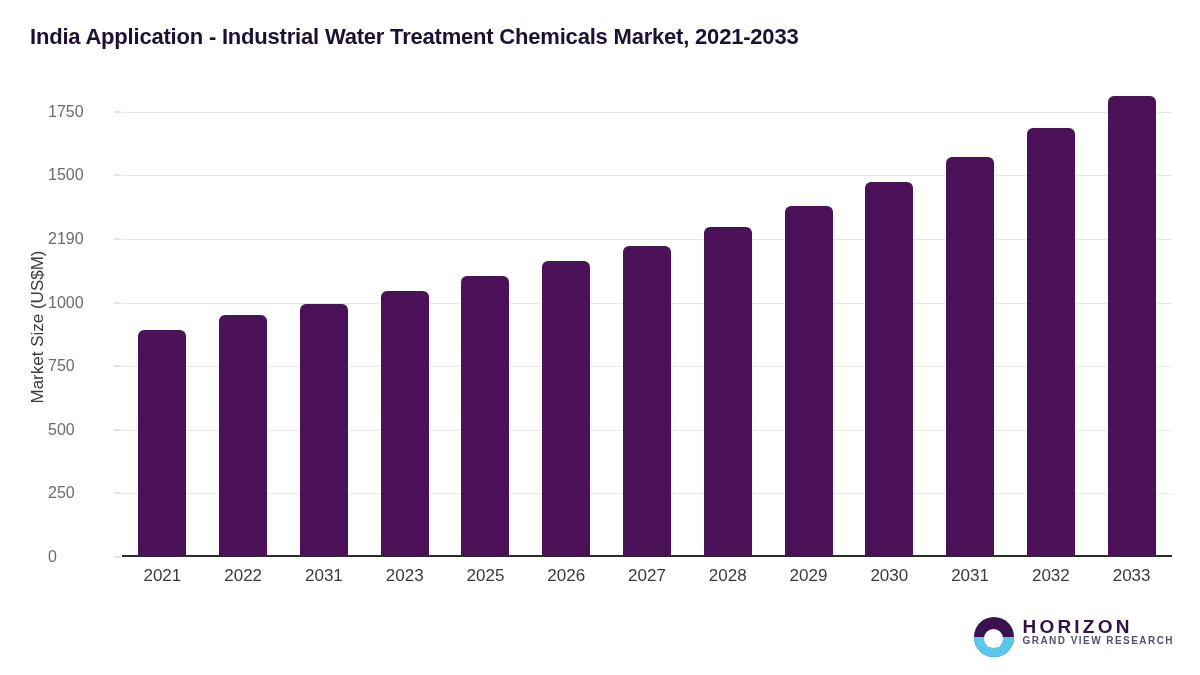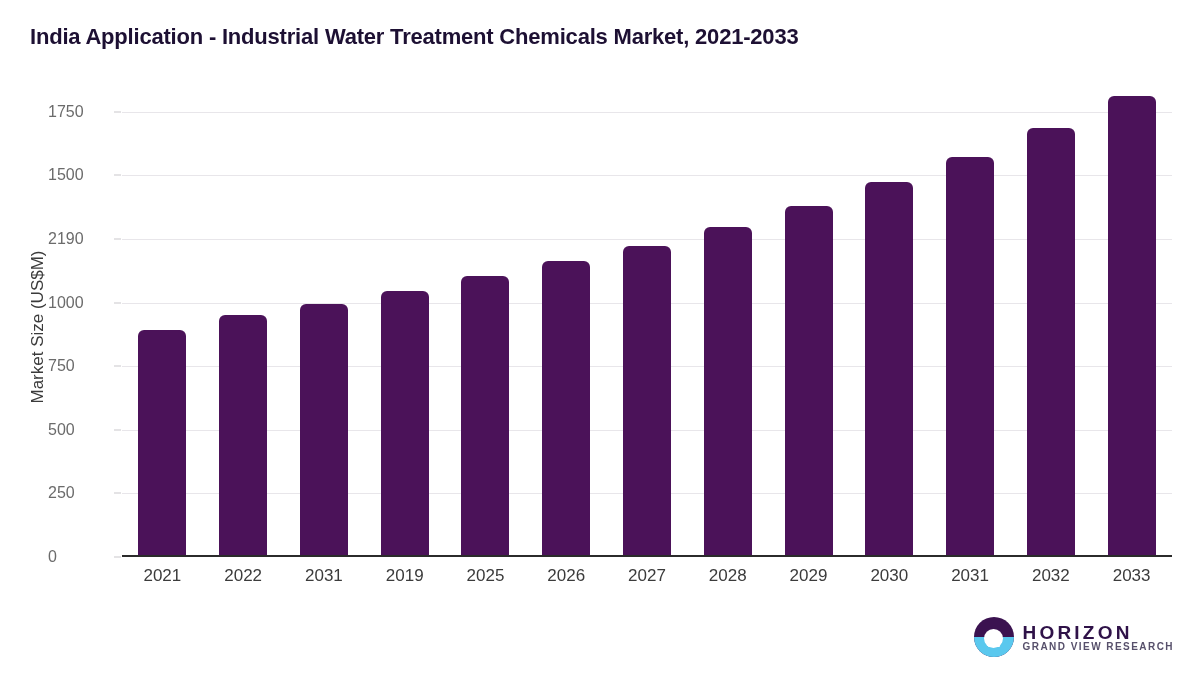--- a/index.html
+++ b/index.html
@@ -120,21 +120,21 @@
     top: 631px;
     font-size: 13px;
     color: #a8a8ad;
     white-space: nowrap;
   }
   .brand {
     position: absolute;
     right: 26px;
     top: 617px;
     display: flex;
-    align-items: center;
+    align-items: flex-start;
     gap: 9px;
   }
   .brand-mark {
     width: 40px; height: 40px;
     border-radius: 50%;
     overflow: hidden;
     position: relative;
     background: #3b1250;
     flex: 0 0 auto;
   }
@@ -256,21 +256,21 @@
       <div class="y-tick-mark" style="position: absolute; left: 114px; right: auto; top: 239.069px;"></div>
       <div class="y-tick-label" style="position: absolute; left: 48px; right: auto; width: 62px; top: 175.483px;">1500</div>
       <div class="y-tick-mark" style="position: absolute; left: 114px; right: auto; top: 175.483px;"></div>
       <div class="y-tick-label" style="position: absolute; left: 48px; right: auto; width: 62px; top: 111.897px;">1750</div>
       <div class="y-tick-mark" style="position: absolute; left: 114px; right: auto; top: 111.897px;"></div>
     </div>
   <div id="x-labels">
       <div class="x-tick-label" style="left: 122.385px;">2021</div>
       <div class="x-tick-label" style="left: 203.154px;">2022</div>
       <div class="x-tick-label" style="left: 283.923px;">2031</div>
-      <div class="x-tick-label" style="left: 364.692px;">2019</div>
+      <div class="x-tick-label" style="left: 364.692px;">2023</div>
       <div class="x-tick-label" style="left: 445.462px;">2025</div>
       <div class="x-tick-label" style="left: 526.231px;">2026</div>
       <div class="x-tick-label" style="left: 607px;">2027</div>
       <div class="x-tick-label" style="left: 687.769px;">2028</div>
       <div class="x-tick-label" style="left: 768.538px;">2029</div>
       <div class="x-tick-label" style="left: 849.308px;">2030</div>
       <div class="x-tick-label" style="left: 930.077px;">2031</div>
       <div class="x-tick-label" style="left: 1010.85px;">2032</div>
       <div class="x-tick-label" style="left: 1091.62px;">2033</div>
     </div>

